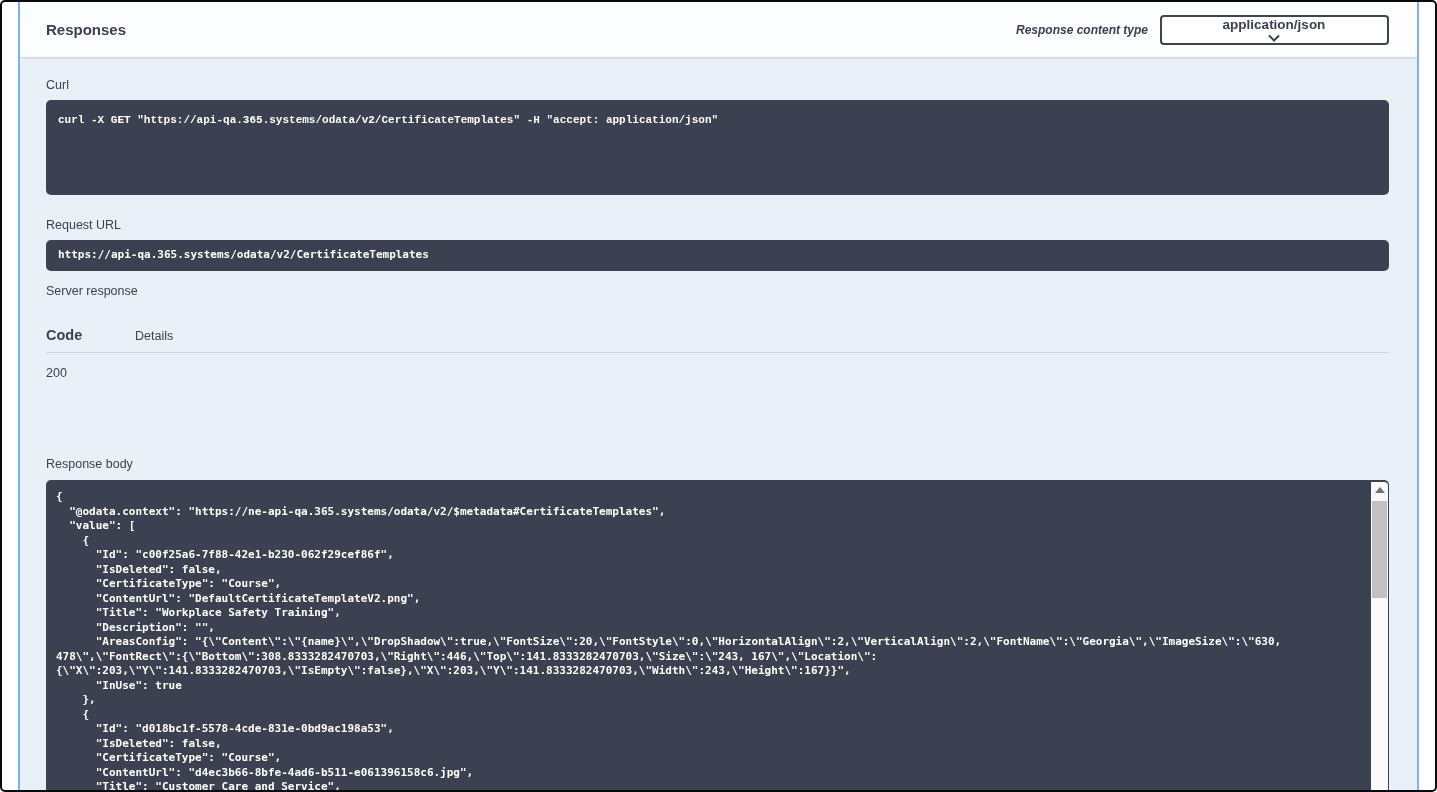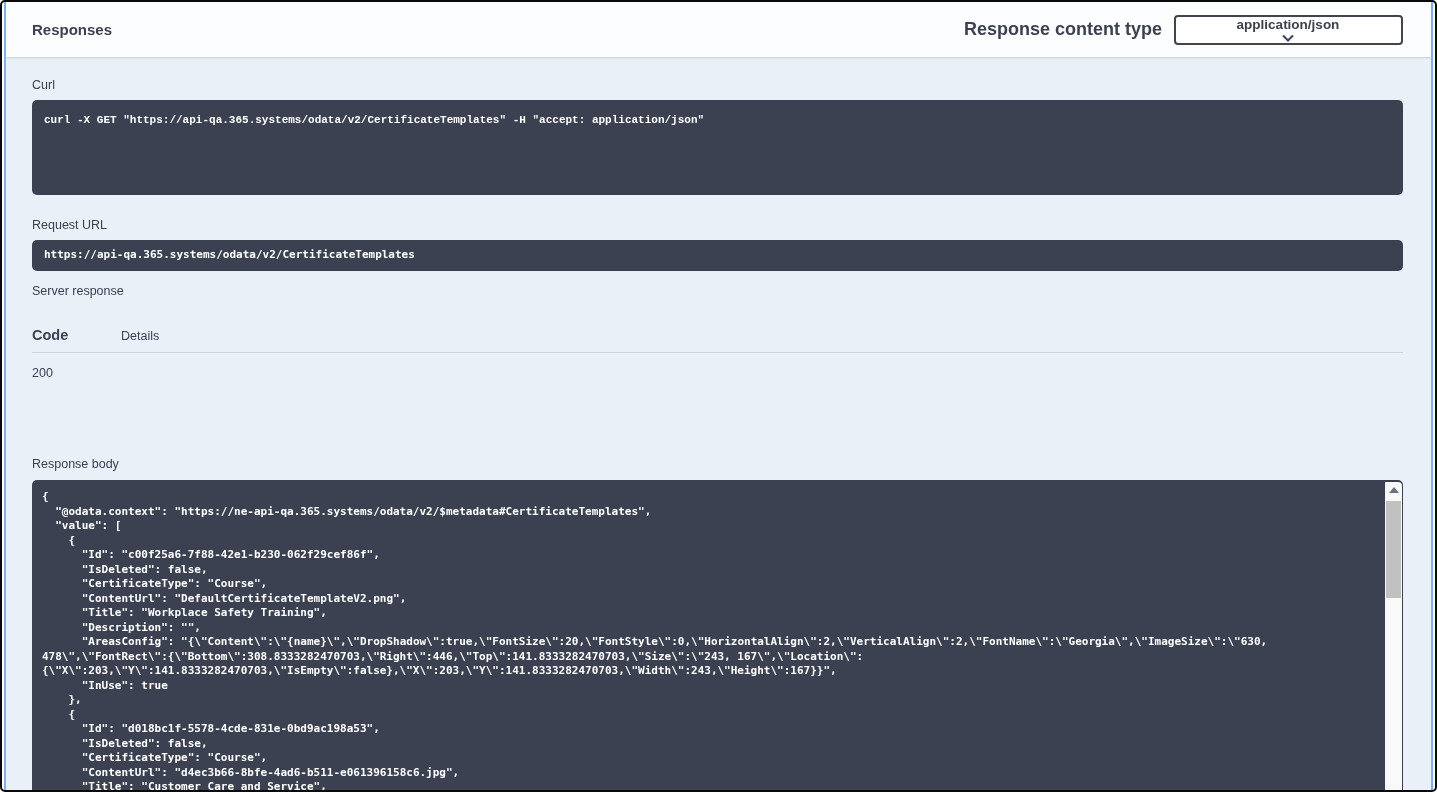--- a/index.html
+++ b/index.html
@@ -3,40 +3,40 @@
 <meta charset="utf-8">
 <style>
   * { margin: 0; padding: 0; box-sizing: border-box; }
   html, body { background: #ffffff; }
   body { width: 1437px; height: 792px; font-family: "Liberation Sans", sans-serif; }
 
   .frame {
     width: 1437px; height: 792px;
     border: 2px solid #0a0a0a; border-radius: 5px;
     background: #ffffff; overflow: hidden;
-    padding: 0 2px;
+    padding: 0 16px;
   }
   .opblock {
     height: 100%;
     border-left: 2px solid #7cb1f3; border-right: 2px solid #7cb1f3;
     background: #e9f0f8;
     overflow: hidden;
   }
 
   
   .section-header {
     height: 55px; background: #fcfdff;
     display: flex; align-items: center;
     padding: 0 28px 0 26px;
     box-shadow: 0 1px 2px rgba(90,100,110,0.25);
     position: relative; z-index: 2;
   }
   .responses-title { font-size: 15px; font-weight: 700; color: #3b4151; }
   .content-type-wrap { margin-left: auto; display: flex; align-items: center; gap: 12px; }
-  .content-type-label { font-size: 18px; font-weight: 700; color: #3b4151; }
+  .content-type-label { font-size: 12px; font-weight: 700; color: #3b4151; font-style: italic; }
   .content-type-select {
     width: 229px; height: 30px;
     border: 2px solid #41444e; border-radius: 4px;
     background: #ffffff;
     display: flex; align-items: center; justify-content: space-between;
     padding: 0 12px 0 11px;
     cursor: pointer;
     flex-direction: column;
   }
   .content-type-value { font-size: 13.5px; font-weight: 700; color: #3b4151; }

